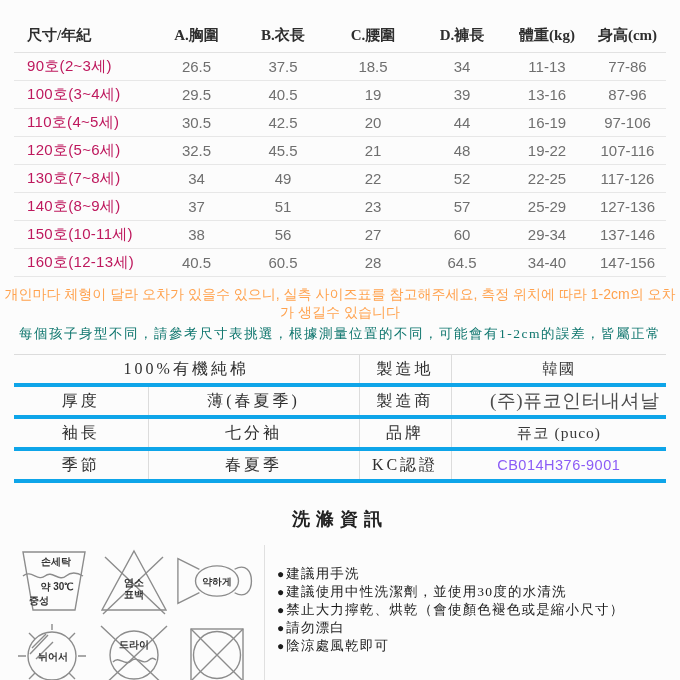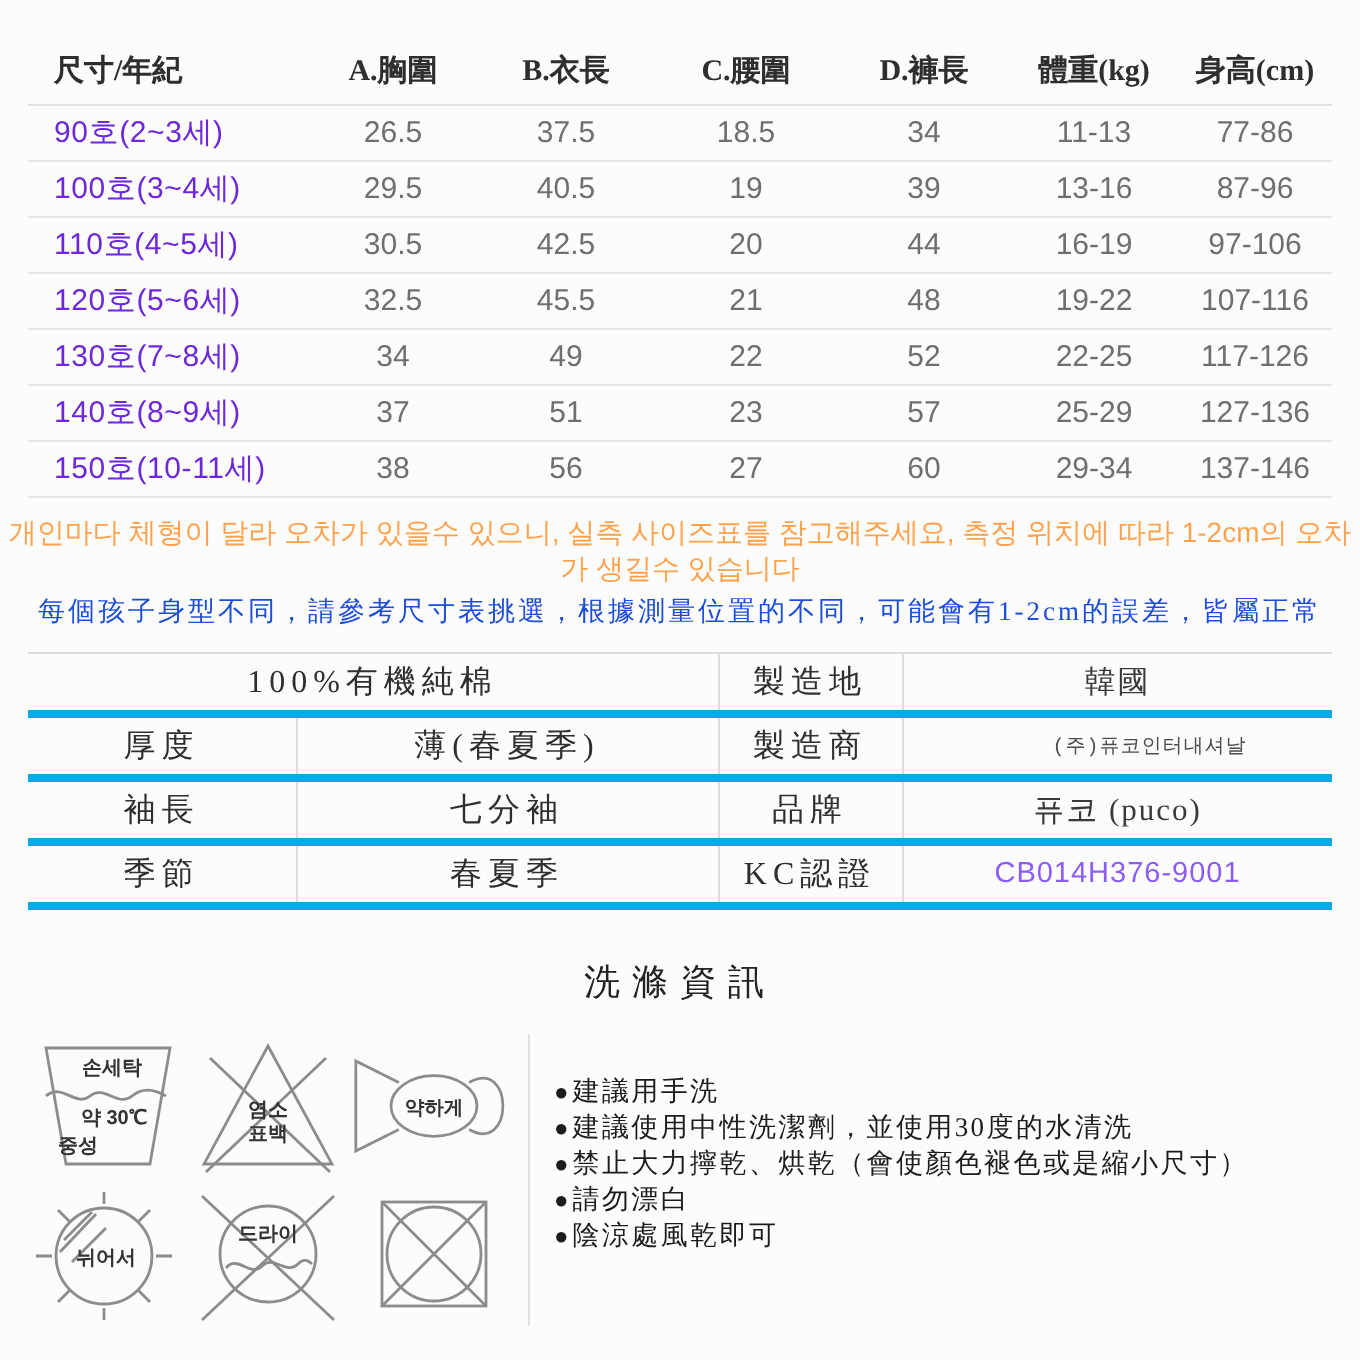--- a/index.html
+++ b/index.html
@@ -6,39 +6,39 @@
   .page{position:relative;width:680px;height:680px;background:#fcfcfc;overflow:hidden;
         font-family:"Liberation Sans",sans-serif;}
   
   table{border-collapse:collapse;}
   .size-table{width:652px;margin:14px 14px 0 14px;table-layout:fixed;}
   .size-table th{font-family:"Liberation Serif",serif;font-weight:600;font-size:15px;color:#2e2e2e;
                  padding:12px 0 7px 0;border-bottom:1px solid #e2e2e2;text-align:center;}
   .size-table th.c0{text-align:left;padding-left:13px;}
   .size-table td{font-size:15px;color:#6f6f6f;text-align:center;height:27px;
                  border-bottom:1px solid #e7e7e7;padding:0;}
-  .size-table td.c0{text-align:left;padding-left:13px;color:#6d28d9;font-weight:500;letter-spacing:.3px;}
+  .size-table td.c0{text-align:left;padding-left:13px;color:#be185d;font-weight:500;letter-spacing:.3px;}
   .w0{width:140px}.w1{width:85px}.w2{width:88px}.w3{width:92px}.w4{width:86px}.w5{width:84px}.w6{width:77px}
   
   .notice-kr{margin-top:9px;text-align:center;font-size:14px;color:#ffa24e;letter-spacing:0;}
   .notice-cn{margin-top:3px;text-align:center;font-family:"Liberation Serif",serif;
-             font-size:13.5px;color:#1d4ed8;letter-spacing:1.5px;}
+             font-size:13.5px;color:#0f766e;letter-spacing:1.5px;}
   
   .info-table{width:652px;margin:11px 14px 0 14px;table-layout:fixed;border-top:1px solid #dcdcdc;}
   .info-table td{height:28px;border-bottom:4px solid #0ea5e9;text-align:center;padding:0;
                  font-family:"Liberation Serif",serif;font-size:16px;color:#2f2f2f;letter-spacing:3px;}
   .info-table td.vr{border-right:1px solid #dcdcdc;}
-  .info-table td.kv{font-family:Liberation Mono, monospace;font-size:10px;color:#4d4d4d;letter-spacing:.5px;padding-left:32px;}
+  .info-table td.kv{font-family:Liberation Serif, serif;font-size:19px;color:#4d4d4d;letter-spacing:.5px;padding-left:32px;}
   .info-table td.serifv{font-family:"Liberation Serif",serif;font-size:15.5px;color:#3a3a3a;letter-spacing:1px;}
   .info-table td.code{font-family:"Liberation Sans",sans-serif;font-size:14.5px;color:#8b5cf6;letter-spacing:.5px;}
   .info-table td.nobb{border-bottom:none;}
   .iw0{width:134px}.iw1{width:211px}.iw2{width:92px}.iw3{width:215px}
   
   .wash-title{margin-top:24px;text-align:center;font-family:"Liberation Serif",serif;
-              font-size:18px;color:#222;letter-spacing:6px;font-weight:400;}
+              font-size:18px;color:#222;letter-spacing:6px;font-weight:700;}
   .wash{display:flex;margin:14px 6px 0 10px;}
   .icons-grid{width:250px;display:grid;grid-template-columns:84px 80px 86px;grid-auto-rows:auto;
               row-gap:4px;align-items:center;justify-items:center;}
   .icons-grid svg{display:block;}
   .icon-stroke{stroke:#8c8c8c;stroke-width:1.4;fill:none;}
   .icon-text{fill:#333;font-family:"Liberation Sans",sans-serif;font-size:10px;font-weight:bold;
              text-anchor:middle;}
   .wash-right{border-left:1px solid #e0e0e0;margin-left:4px;padding:20px 0 0 12px;flex:1;}
   .bullet-line{display:flex;align-items:flex-start;line-height:18px;white-space:nowrap;}
   .bullet-marker{font-size:12px;color:#1c1c1c;margin-right:2px;line-height:18px;}
@@ -127,20 +127,29 @@
       </tr>
       <tr>
         <td class="c0">150호(10-11세)</td>
         <td>38</td>
         <td>56</td>
         <td>27</td>
         <td>60</td>
         <td>29-34</td>
         <td>137-146</td>
       </tr>
+      <tr>
+        <td class="c0">160호(12-13세)</td>
+        <td>40.5</td>
+        <td>60.5</td>
+        <td>28</td>
+        <td>64.5</td>
+        <td>34-40</td>
+        <td>147-156</td>
+      </tr>
     </tbody>
   </table>
 
   <div class="notice-kr">개인마다 체형이 달라 오차가 있을수 있으니, 실측 사이즈표를 참고해주세요, 측정 위치에 따라 1-2cm의 오차가 생길수 있습니다</div>
   <div class="notice-cn">每個孩子身型不同，請參考尺寸表挑選，根據測量位置的不同，可能會有1-2cm的誤差，皆屬正常</div>
 
   <table class="info-table">
     <colgroup>
         <col class="iw0">
         <col class="iw1">

